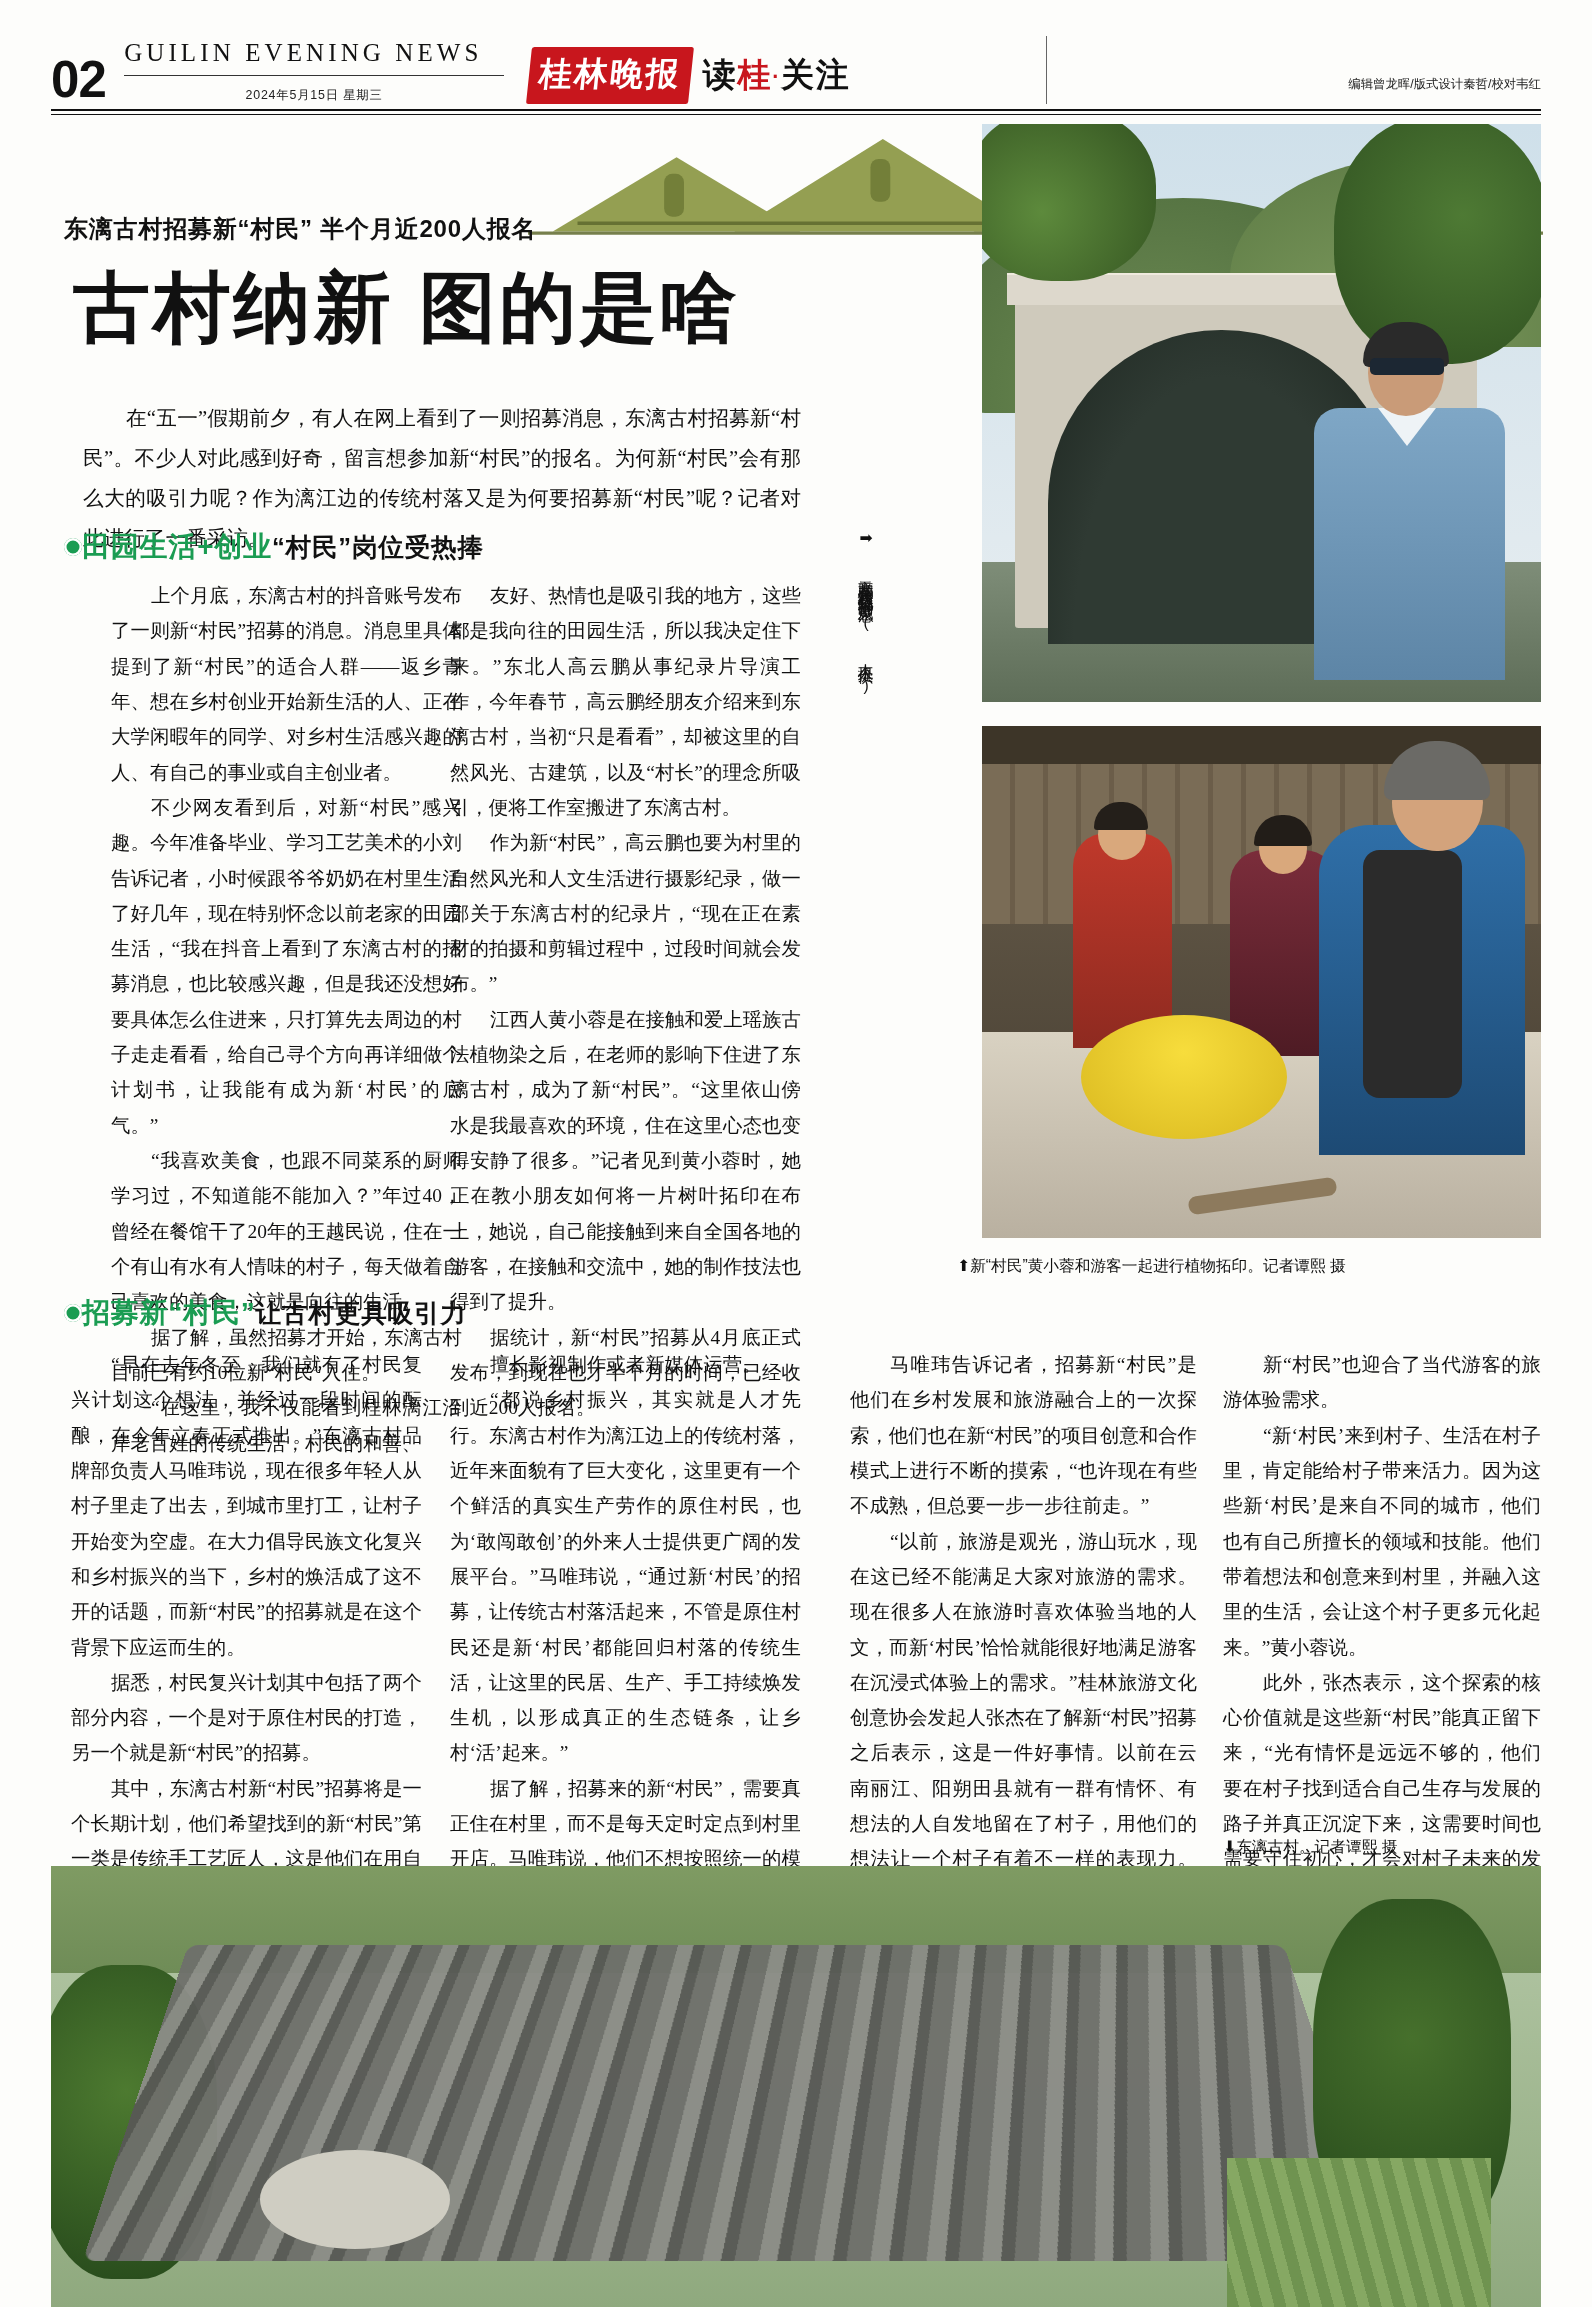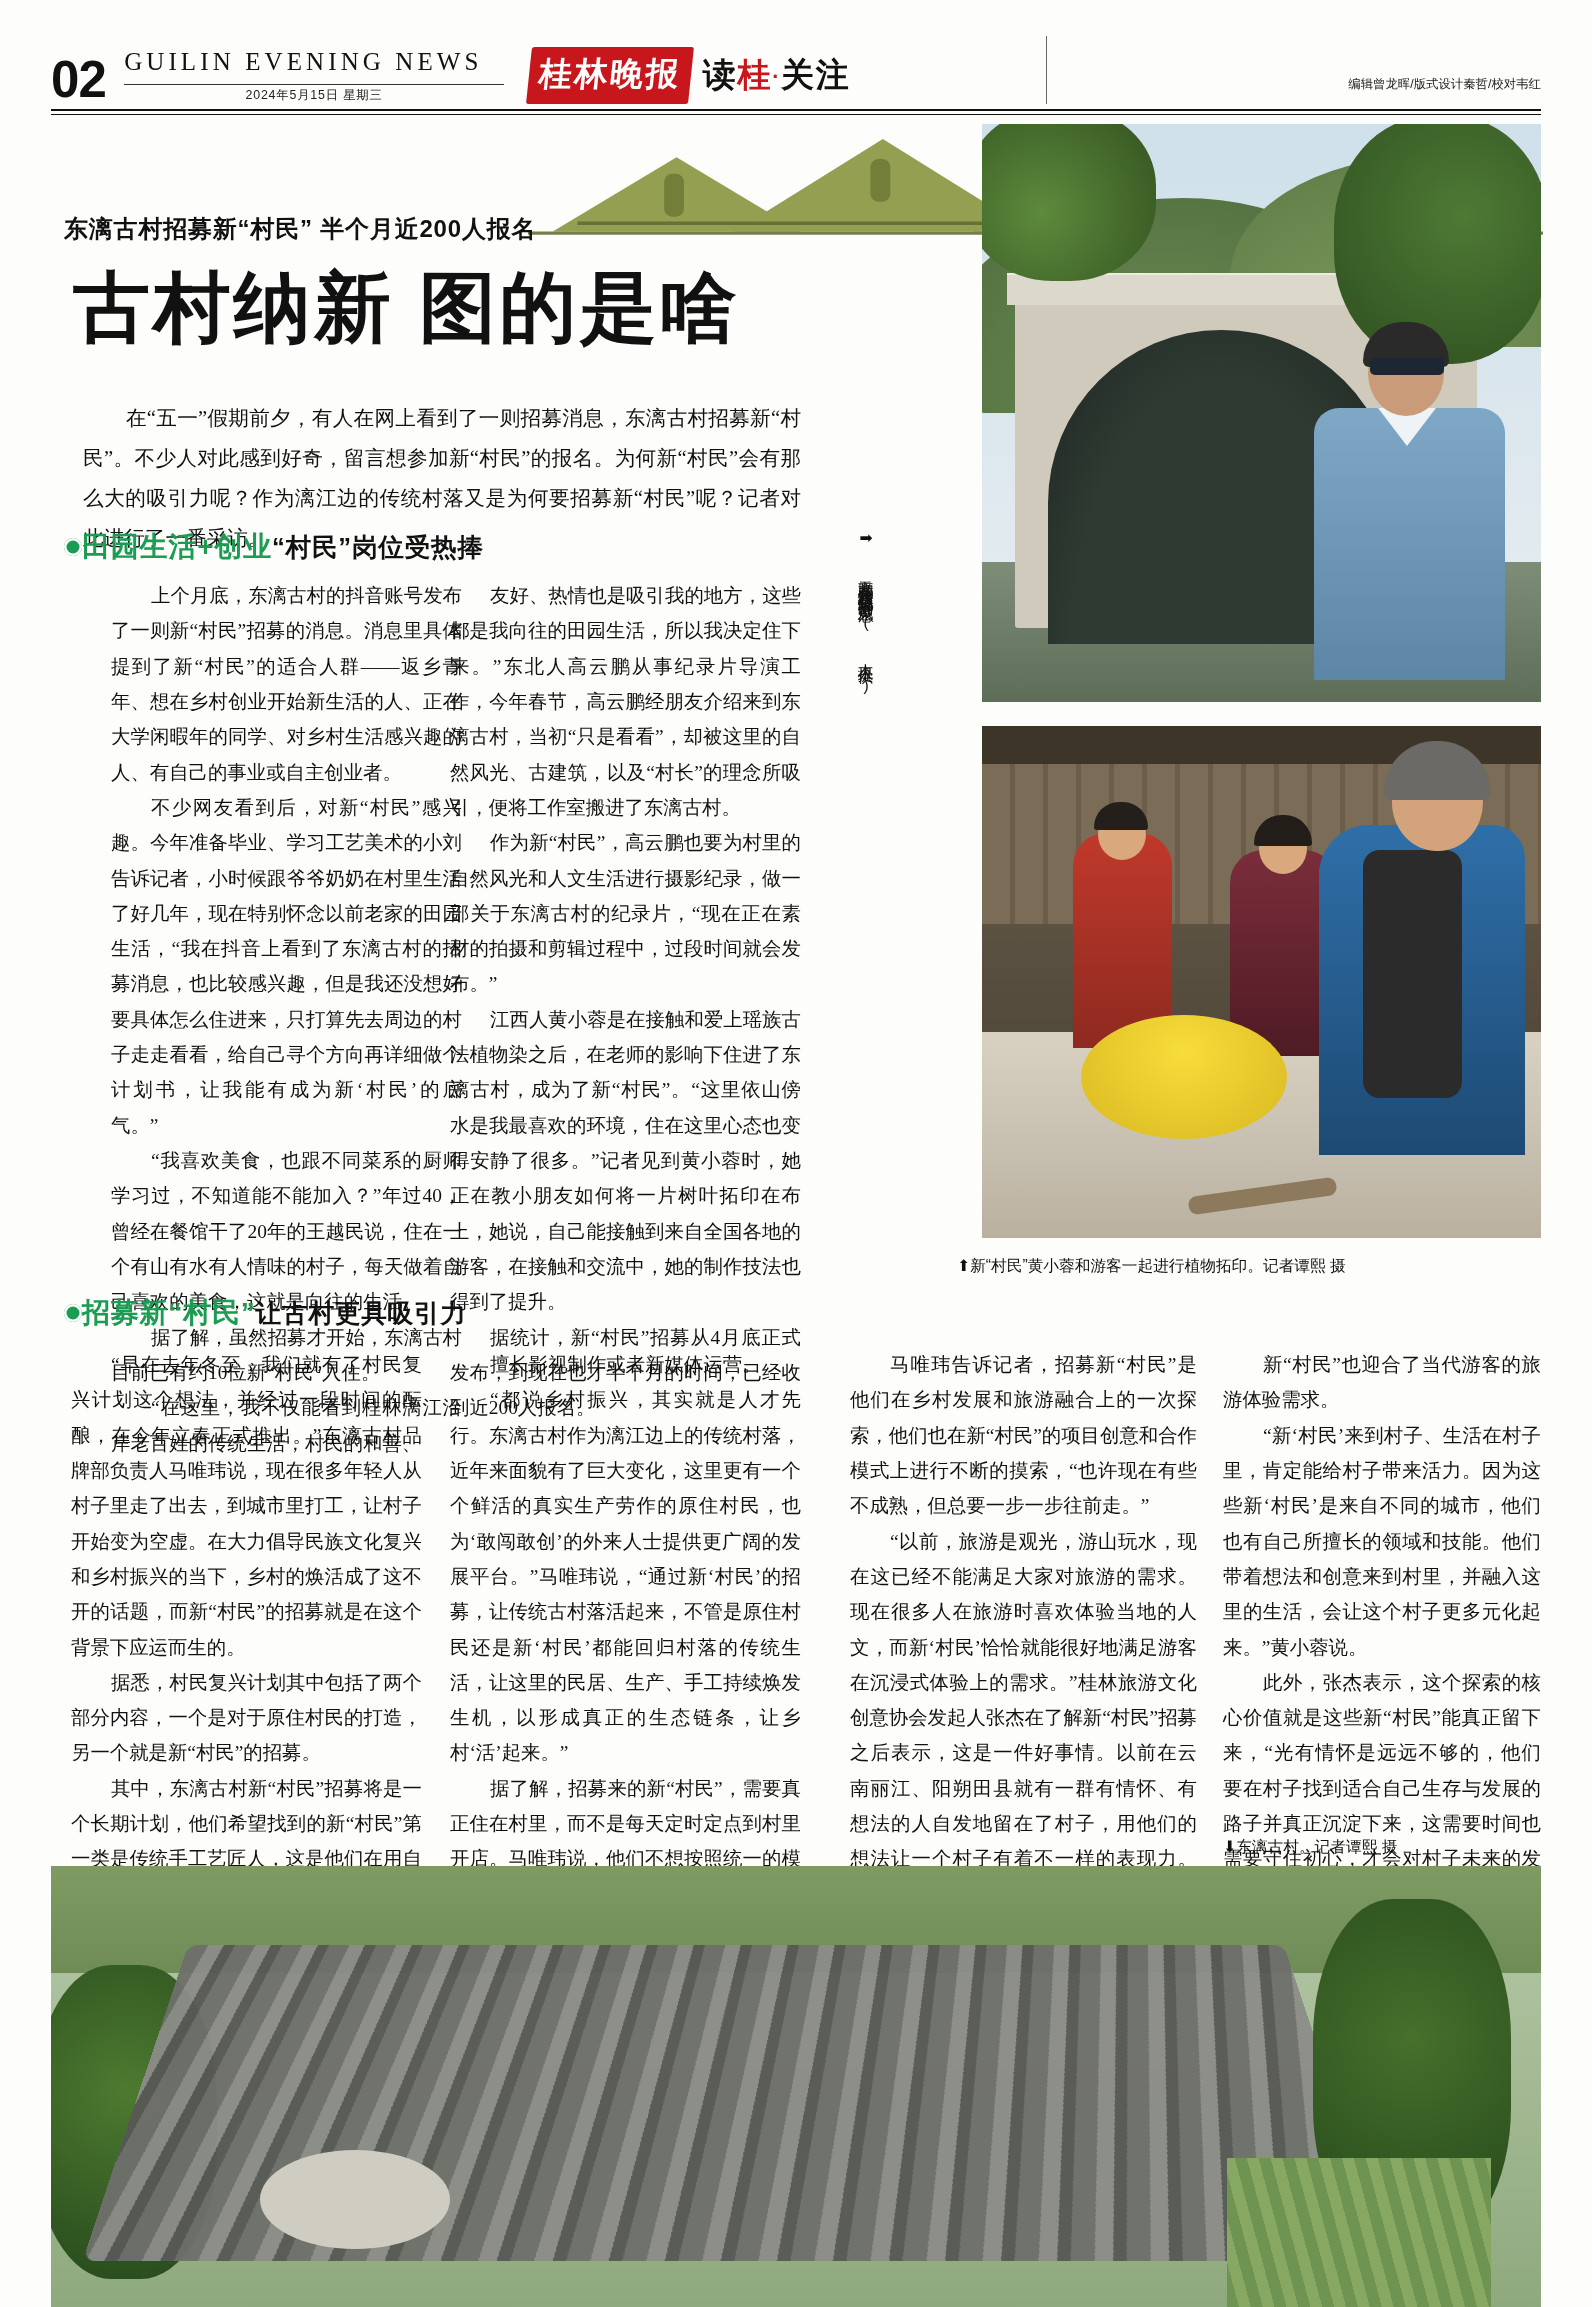--- a/index.html
+++ b/index.html
@@ -29,21 +29,21 @@
     line-height:0.95; color:#111; margin-right:18px;
   }
   .mh-en{
     font-family:"Liberation Serif","DejaVu Serif",serif;
     font-size:25px; letter-spacing:4.1px; color:#111;
     padding-bottom:3.3px;
   }
   .mh-date{
     font-family:"Liberation Sans","DejaVu Sans",sans-serif;
     font-size:12.4px; color:#222; letter-spacing:0.8px;
-    border-top:0.8px solid #333; margin-top:5px; padding-top:2px;
+    border-top:0.8px solid #333; margin-top:5px; padding-top:11px;
     width:380px; text-align:center;
   }
   .mh-left{display:flex;flex-direction:column;justify-content:center;}
   .mh-logo{
     margin-left:25px;
     display:flex; align-items:center; gap:11.6px;
   }
   .logo-box{
     background:#c8161d; color:#fff;
     font-family:"Liberation Sans","DejaVu Sans",sans-serif;

